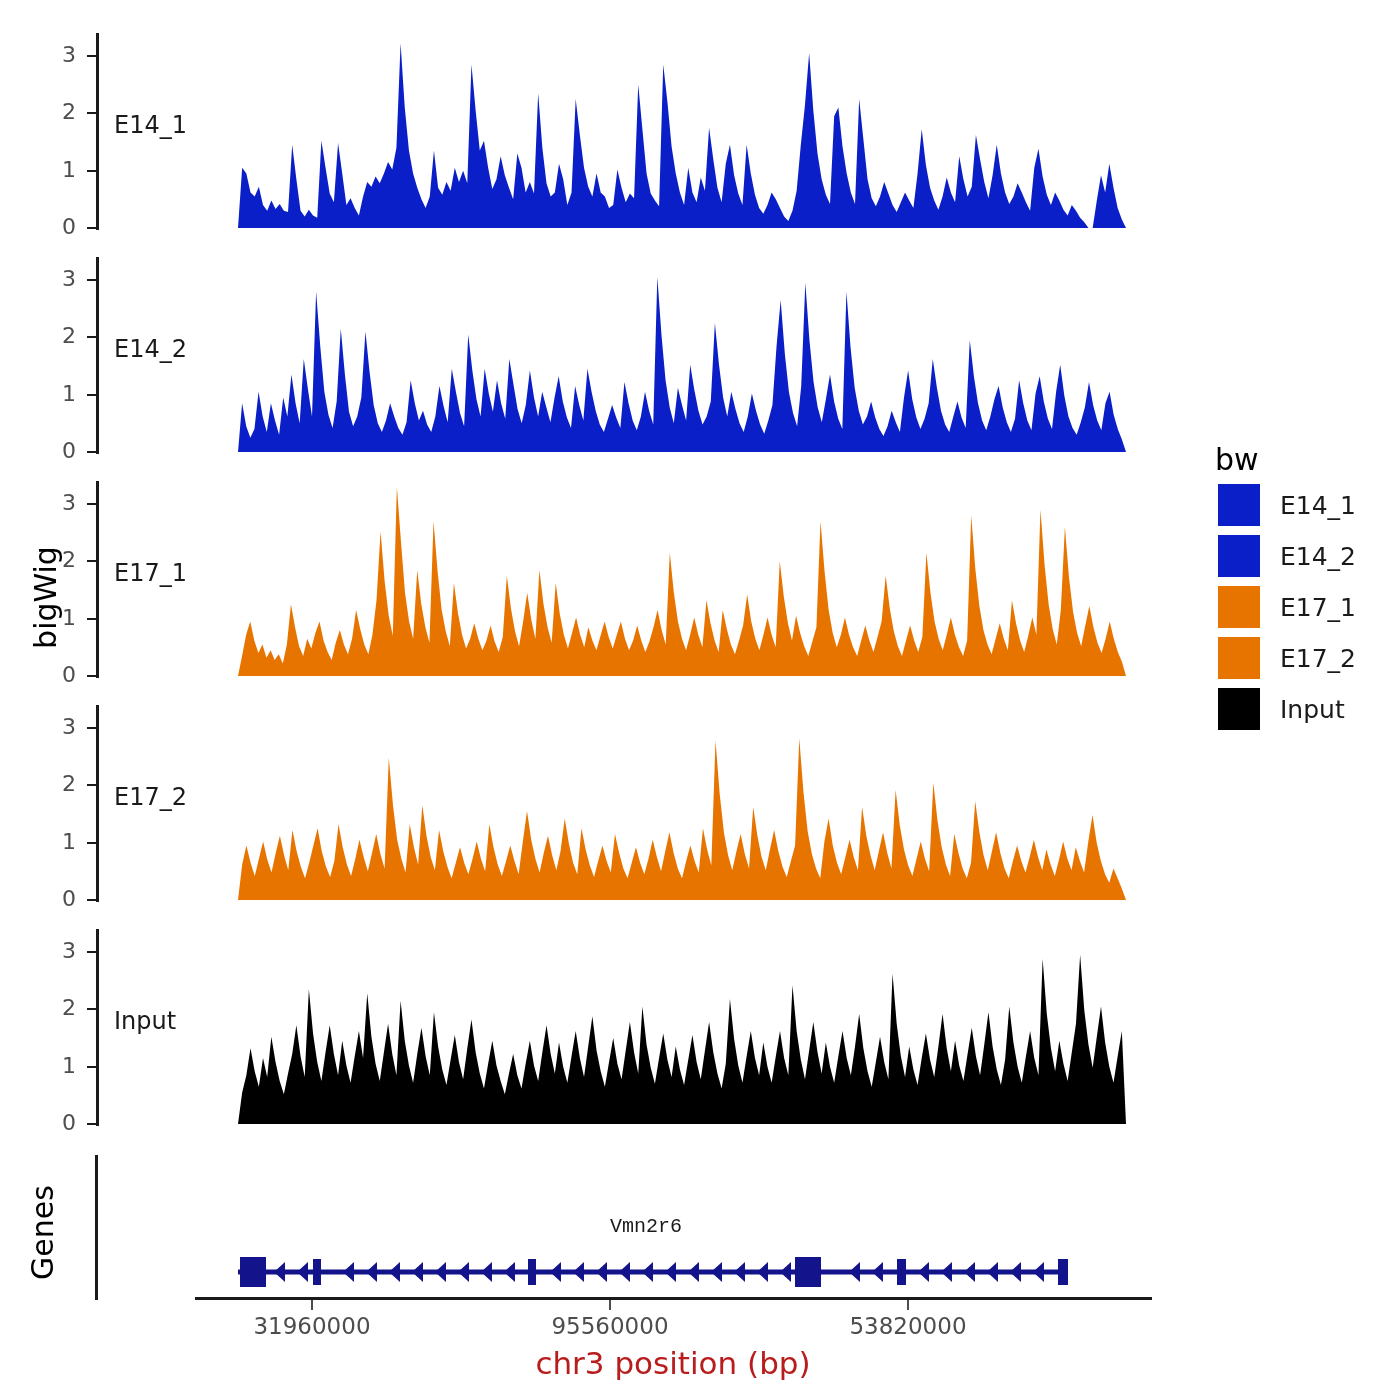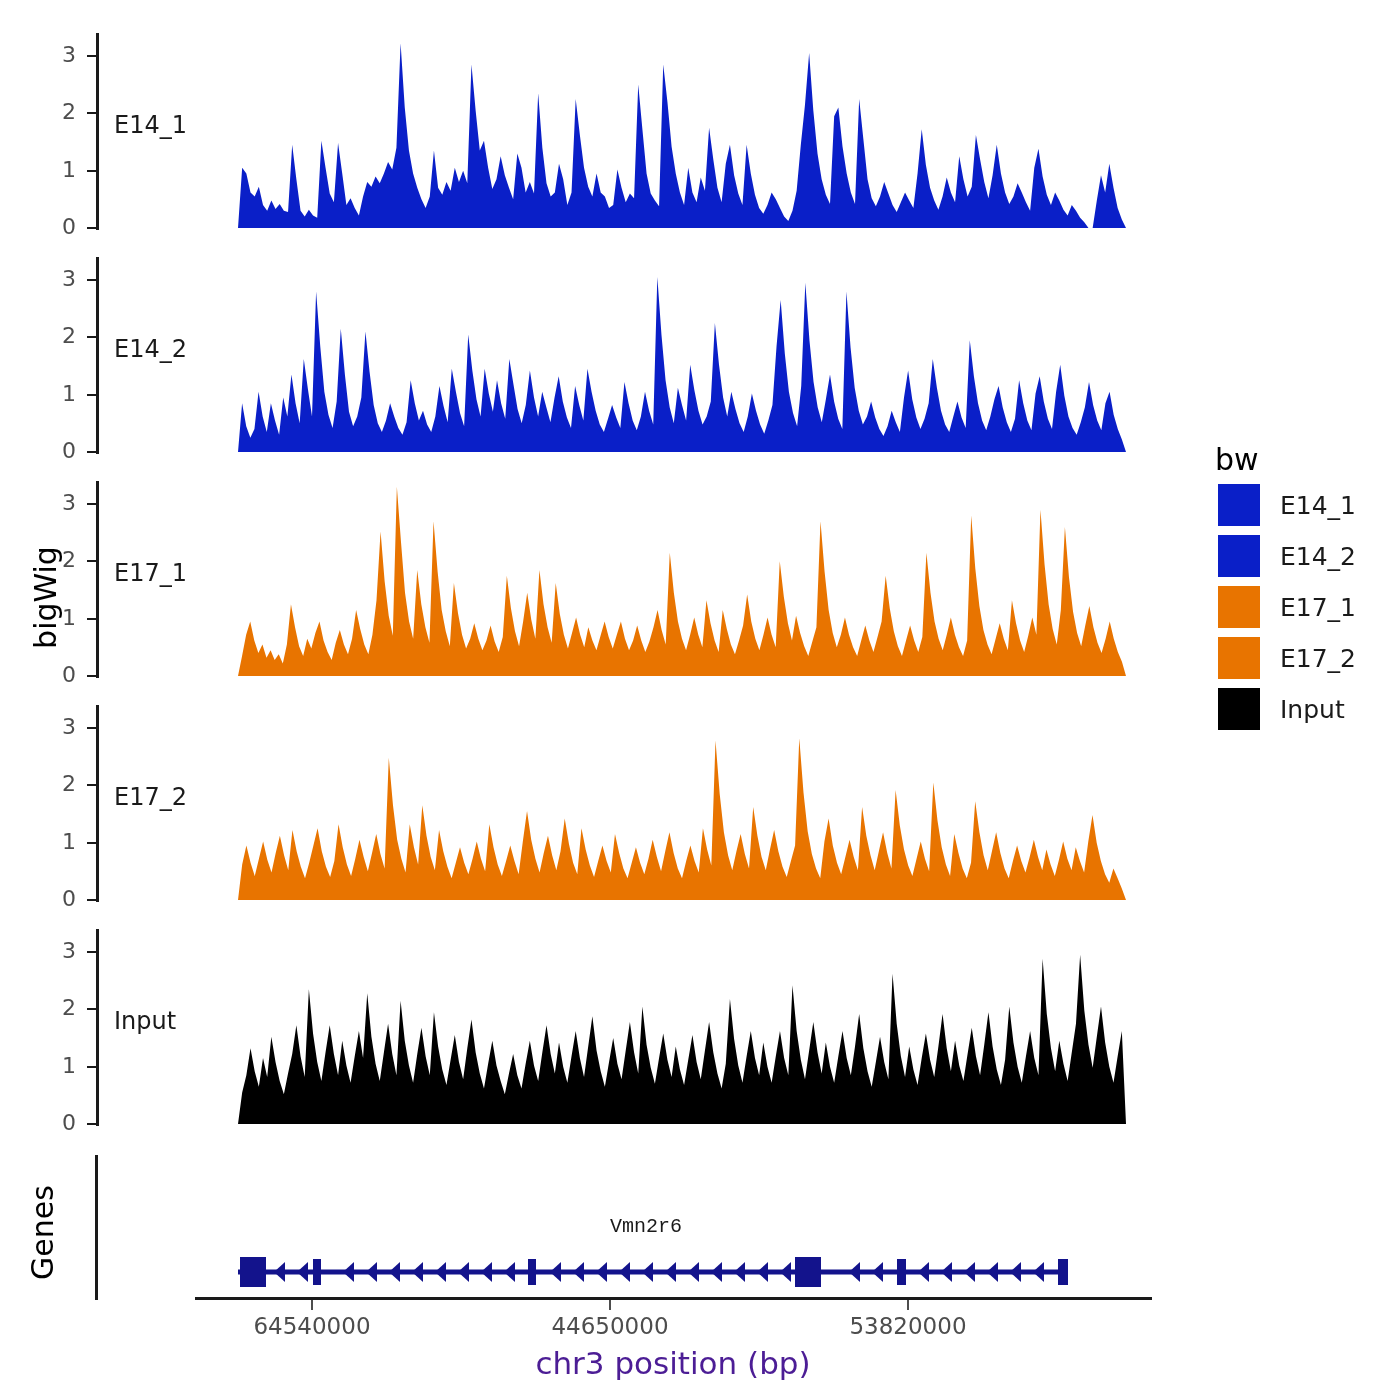--- a/index.html
+++ b/index.html
@@ -80,21 +80,21 @@
   }
   .legend-label {
     position: absolute;
     font-size: 25px;
     color: #1a1a1a;
     white-space: nowrap;
   }
   .xaxis-title {
     position: absolute;
     font-size: 31px;
-    color: #4c1d95;
+    color: #b91c1c;
     text-align: center;
     white-space: nowrap;
   }
   .gene-name {
     position: absolute;
     font-size: 20px;
     color: #1a1a1a;
     white-space: nowrap;
     text-align: center;
   }
@@ -229,22 +229,22 @@
           <polygon points="1033,22 1044,12 1044,32" fill="#13138c"></polygon>
         </g>
     </svg>
   </div>
 
   <div style="position:absolute; left:0; top:0;">
     <div class="axis-line" style="left:195px; top:1297px; width:957px; height:3px;"></div>
     <div class="xtick-mark" style="left:311px; top:1300px; height:10px;"></div>
     <div class="xtick-mark" style="left:609px; top:1300px; height:10px;"></div>
     <div class="xtick-mark" style="left:907px; top:1300px; height:10px;"></div>
-    <div class="xtick-label" style="left:212px; top:1313px; width:200px;">64540000</div>
-    <div class="xtick-label" style="left:510px; top:1313px; width:200px;">44650000</div>
+    <div class="xtick-label" style="left:212px; top:1313px; width:200px;">31960000</div>
+    <div class="xtick-label" style="left:510px; top:1313px; width:200px;">95560000</div>
     <div class="xtick-label" style="left:808px; top:1313px; width:200px;">53820000</div>
     <div class="xaxis-title" style="left:473px; top:1345px; width:400px;">chr3 position (bp)</div>
   </div>
 
   <div style="position:absolute; left:0; top:0;">
     <div class="legend-title" style="left:1215px; top:442px;">bw</div>
     <div id="legend-items">
         <div class="legend-swatch" style="left: 1218px; top: 484px; background: rgb(10, 31, 200);"></div>
         <div class="legend-label" style="left: 1280px; top: 491px;">E14_1</div>
         <div class="legend-swatch" style="left: 1218px; top: 535px; background: rgb(10, 31, 200);"></div>

